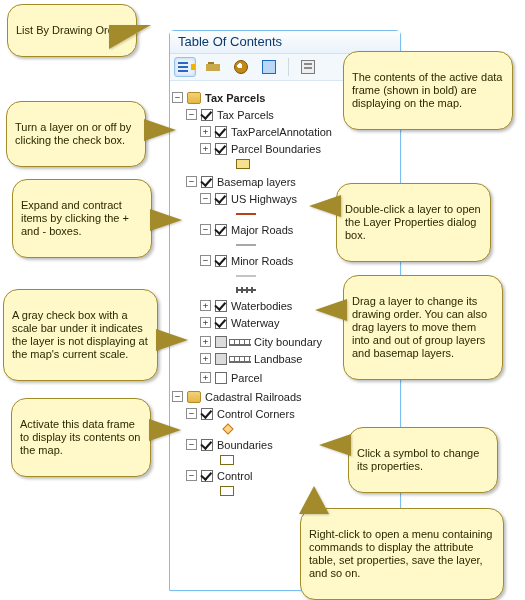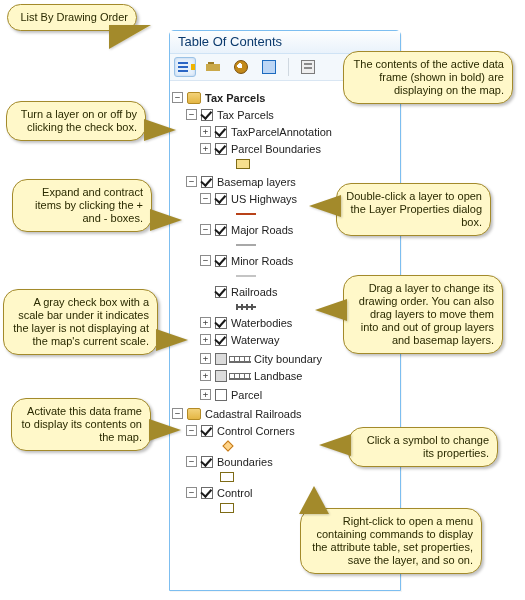--- a/index.html
+++ b/index.html
@@ -116,24 +116,24 @@
     repeating-linear-gradient(90deg,#000 0 1px,transparent 1px 5px) 0 2px/100% 5px no-repeat,
     linear-gradient(#000,#000)0 2px/100% 1px no-repeat;}
   .sym-scale.gray{filter:contrast(0.4) brightness(1.4);}
 
   
   .callout{
     position:absolute;
     background:var(--callout-fill);
     border:1px solid var(--callout-stroke);
     border-radius:15px;
-    padding:6px 8px;
+    padding:19px 8px;
     font-size:11px;line-height:13px;
     color:#2a2a00;
-    text-align:right;
+    text-align:left;
     box-shadow:2px 2px 3px rgba(0,0,0,0.25);
   }
   .pointer{position:absolute;width:0;height:0;filter:drop-shadow(1px 1px 1px rgba(0,0,0,0.2));}
   
   .p-dn-right{border-top:22px solid var(--callout-fill);border-right:40px solid transparent;}
   .p-dn-right::before{content:"";position:absolute;left:-1px;top:-23px;border-top:24px solid var(--callout-stroke);border-right:42px solid transparent;z-index:-1;}
   .p-right{border-left:30px solid var(--callout-fill);border-top:10px solid transparent;border-bottom:10px solid transparent;}
   .p-right::before{content:"";position:absolute;left:-31px;top:-11px;border-left:32px solid var(--callout-stroke);border-top:11px solid transparent;border-bottom:11px solid transparent;z-index:-1;}
   .p-left{border-right:30px solid var(--callout-fill);border-top:10px solid transparent;border-bottom:10px solid transparent;}
   .p-left::before{content:"";position:absolute;left:-1px;top:-11px;border-right:32px solid var(--callout-stroke);border-top:11px solid transparent;border-bottom:11px solid transparent;z-index:-1;}
@@ -230,27 +230,20 @@
       <span class="indent"></span>
         <span class="indent"></span>
       <span class="expander">−</span>
       <span class="cb on"></span>
       <span class="lbl">Minor Roads</span>
     </div>
     <div class="sym-row">
         <span class="sym-space"></span>
         <span class="sym-line lgray"></span>
       </div>
-    <div class="row">
-      <span class="indent"></span>
-        <span class="indent"></span>
-      <span class="expander blank"></span>
-      <span class="cb on"></span>
-      <span class="lbl">Railroads</span>
-    </div>
     <div class="sym-row">
         <span class="sym-space"></span>
         <span class="sym-rail"></span>
       </div>
     <div class="row">
       <span class="indent"></span>
         <span class="indent"></span>
       <span class="expander">+</span>
       <span class="cb on"></span>
       <span class="lbl">Waterbodies</span>
@@ -341,14 +334,14 @@
 
 <div class="callout" style="left:3px;top:289px;width:155px"><span>A gray check box with a scale bar under it indicates the layer is not displaying at the map's current scale.</span></div>
 <div class="pointer p-right" style="left:157px;top:330px"></div>
 
 <div class="callout" style="left:11px;top:398px;width:140px"><span>Activate this data frame to display its contents on the map.</span></div>
 <div class="pointer p-right" style="left:150px;top:420px"></div>
 
 <div class="callout" style="left:348px;top:427px;width:150px"><span>Click a symbol to change its properties.</span></div>
 <div class="pointer p-left" style="left:320px;top:435px"></div>
 
-<div class="callout" style="left:300px;top:508px;width:182px"><span>Right-click to open a menu containing commands to display the attribute table, set properties, save the layer, and so on.</span></div>
+<div class="callout" style="left:300px;top:508px;width:204px"><span>Right-click to open a menu containing commands to display the attribute table, set properties, save the layer, and so on.</span></div>
 <div class="pointer p-up" style="left:300px;top:487px"></div>
 
 </body></html>

